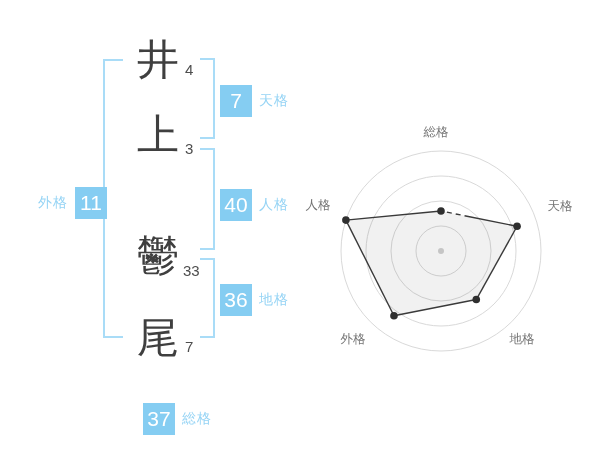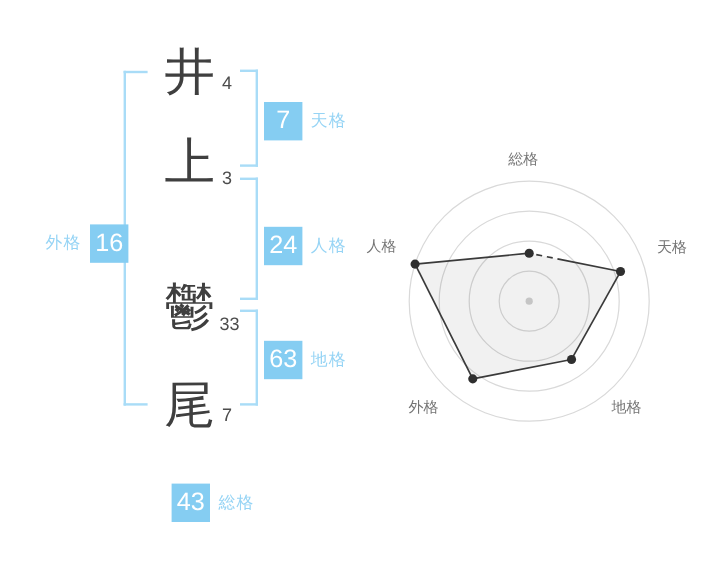--- a/index.html
+++ b/index.html
@@ -55,36 +55,36 @@
   <div class="bracket right" style="left:200px;top:58px;height:81px"></div>
   <div class="bracket right" style="left:200px;top:148px;height:102px"></div>
   <div class="bracket right" style="left:200px;top:258px;height:80px"></div>
 
   <div class="badge-group" style="left:220px;top:85px">
     <div class="badge">7</div>
     <div class="badge-label">天格</div>
   </div>
 
   <div class="badge-group" style="left:220px;top:189px">
-    <div class="badge">24</div>
+    <div class="badge">40</div>
     <div class="badge-label">人格</div>
   </div>
 
   <div class="badge-group" style="left:220px;top:284px">
-    <div class="badge">63</div>
+    <div class="badge">36</div>
     <div class="badge-label">地格</div>
   </div>
 
   <div class="badge-group" style="left:38px;top:187px">
     <div class="badge-label">外格</div>
-    <div class="badge">16</div>
+    <div class="badge">11</div>
   </div>
 
   <div class="badge-group" style="left:143px;top:403px">
-    <div class="badge">43</div>
+    <div class="badge">37</div>
     <div class="badge-label">総格</div>
   </div>
 
   <svg id="radar" width="310" height="290" viewBox="0 0 310 290">
       <circle cx="151" cy="141" r="25" fill="none" stroke="#d9d9d9" stroke-width="1"></circle>
       <circle cx="151" cy="141" r="50" fill="none" stroke="#d9d9d9" stroke-width="1"></circle>
       <circle cx="151" cy="141" r="75" fill="none" stroke="#d9d9d9" stroke-width="1"></circle>
       <circle cx="151" cy="141" r="100" fill="none" stroke="#d9d9d9" stroke-width="1"></circle>
       <path d="M151,101L227.0845213036123,116.2786404500042L186.2671151375484,189.54101966249686L103.97717981660216,205.72135954999578L55.89434837048465,110.09830056250523Z" fill="rgba(0,0,0,0.055)" stroke="none"></path>
       <line x1="151" y1="101" x2="227.0845213036123" y2="116.2786404500042" stroke="#3a3a3a" stroke-width="1.4" stroke-dasharray="0 6 5 4 5 4 500"></line>

